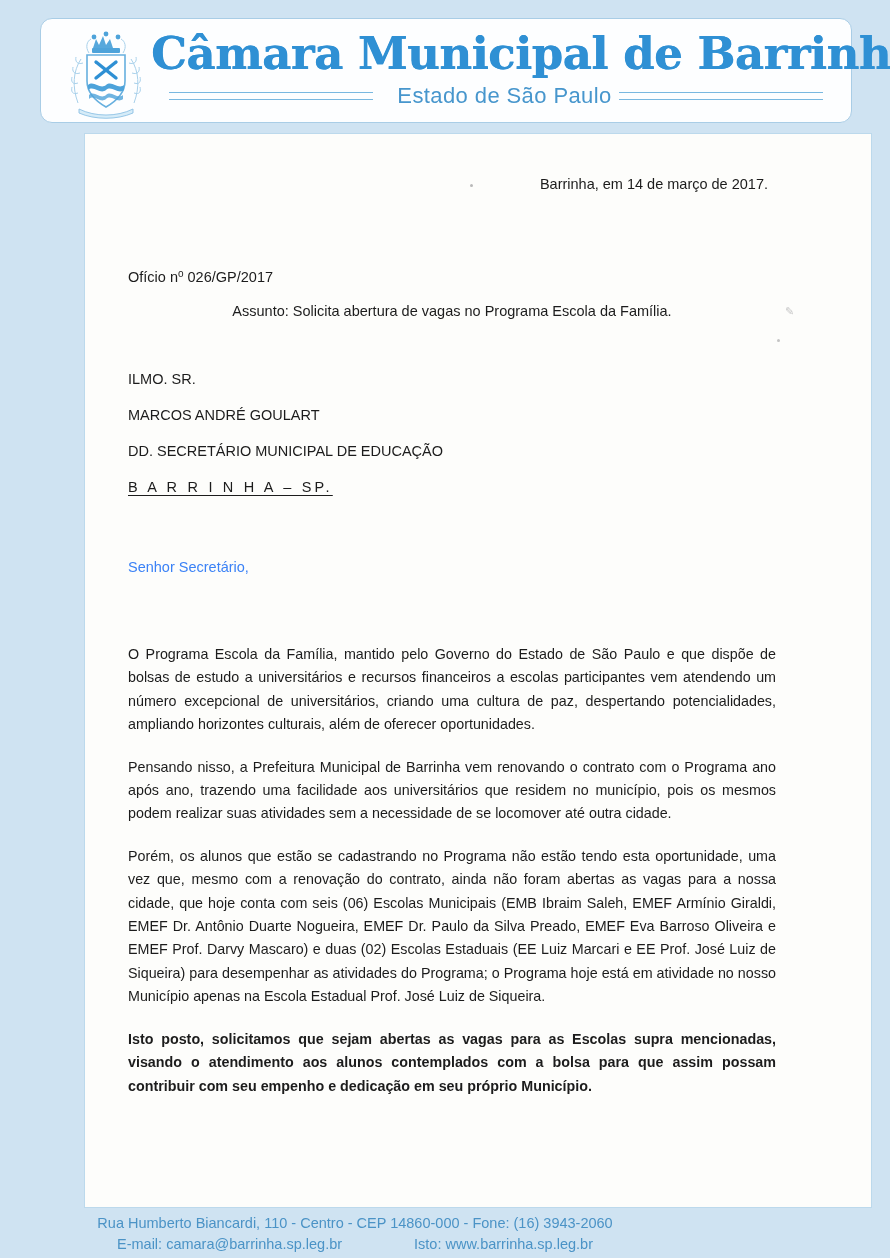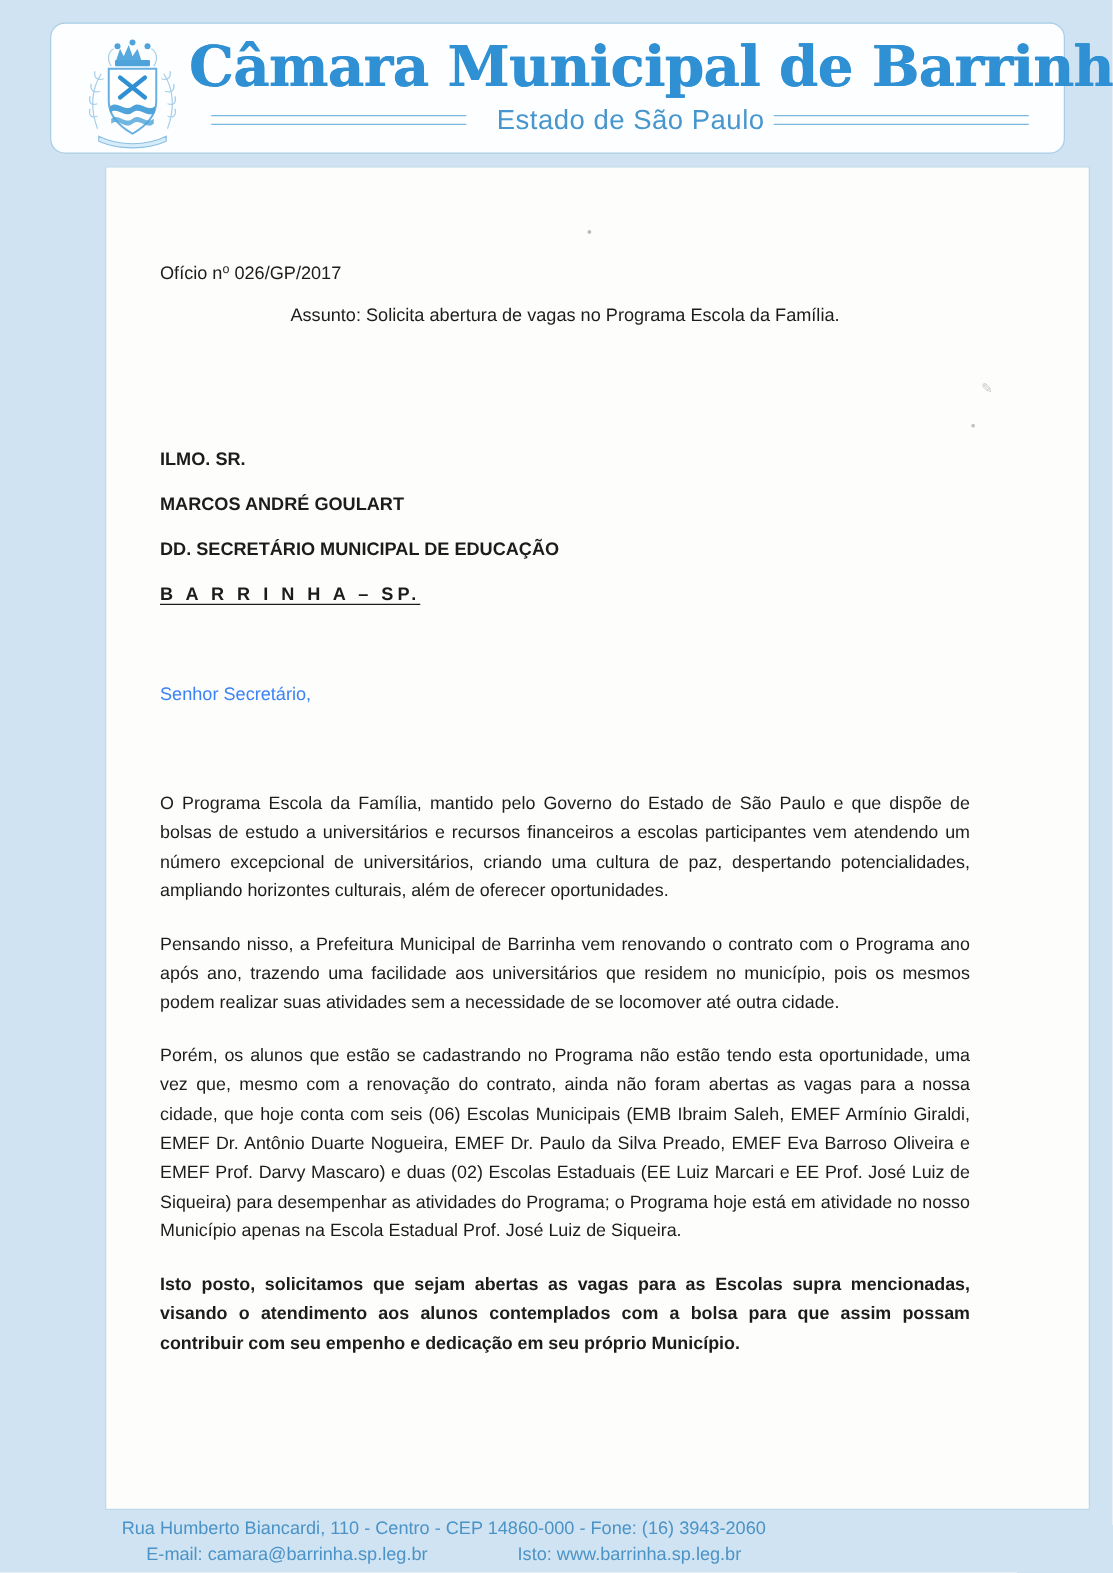--- a/index.html
+++ b/index.html
@@ -139,22 +139,21 @@
     vertical-align: 5px;
   }
   .subject-line {
     font-size: 14.5px;
     color: #1c1c1c;
     margin-top: 18px;
     text-align: center;
   }
 
   .addressee {
-    margin-top: 99px;
-    font-weight: bold;
+    margin-top: 52px;
   }
   .addressee div {
     font-size: 14.5px;
     color: #1c1c1c;
     margin-bottom: 20px;
   }
   .addressee .city {
     letter-spacing: 3.2px;
     text-decoration: underline;
     text-underline-offset: 3px;
@@ -258,20 +257,21 @@
 
 </div>
 
 <div class="sheet">
   <div class="speck"></div>
   <div class="speck2">✎</div>
   <div class="speck3"></div>
 
   <div class="sheet-inner">
 
+    <div class="date-line">Barrinha, em 14 de março de 2017.</div>
 
     <div class="ref-line"><span>Ofício n</span><sup>o</sup><span> 026/GP/2017</span></div>
 
     <div class="subject-line">Assunto: Solicita abertura de vagas no Programa Escola da Família.</div>
 
     <div class="addressee">
       <div>ILMO. SR.</div>
       <div>MARCOS ANDRÉ GOULART</div>
       <div>DD. SECRETÁRIO MUNICIPAL DE EDUCAÇÃO</div>
       <div><span class="city">B A R R I N H A – SP.</span></div>

